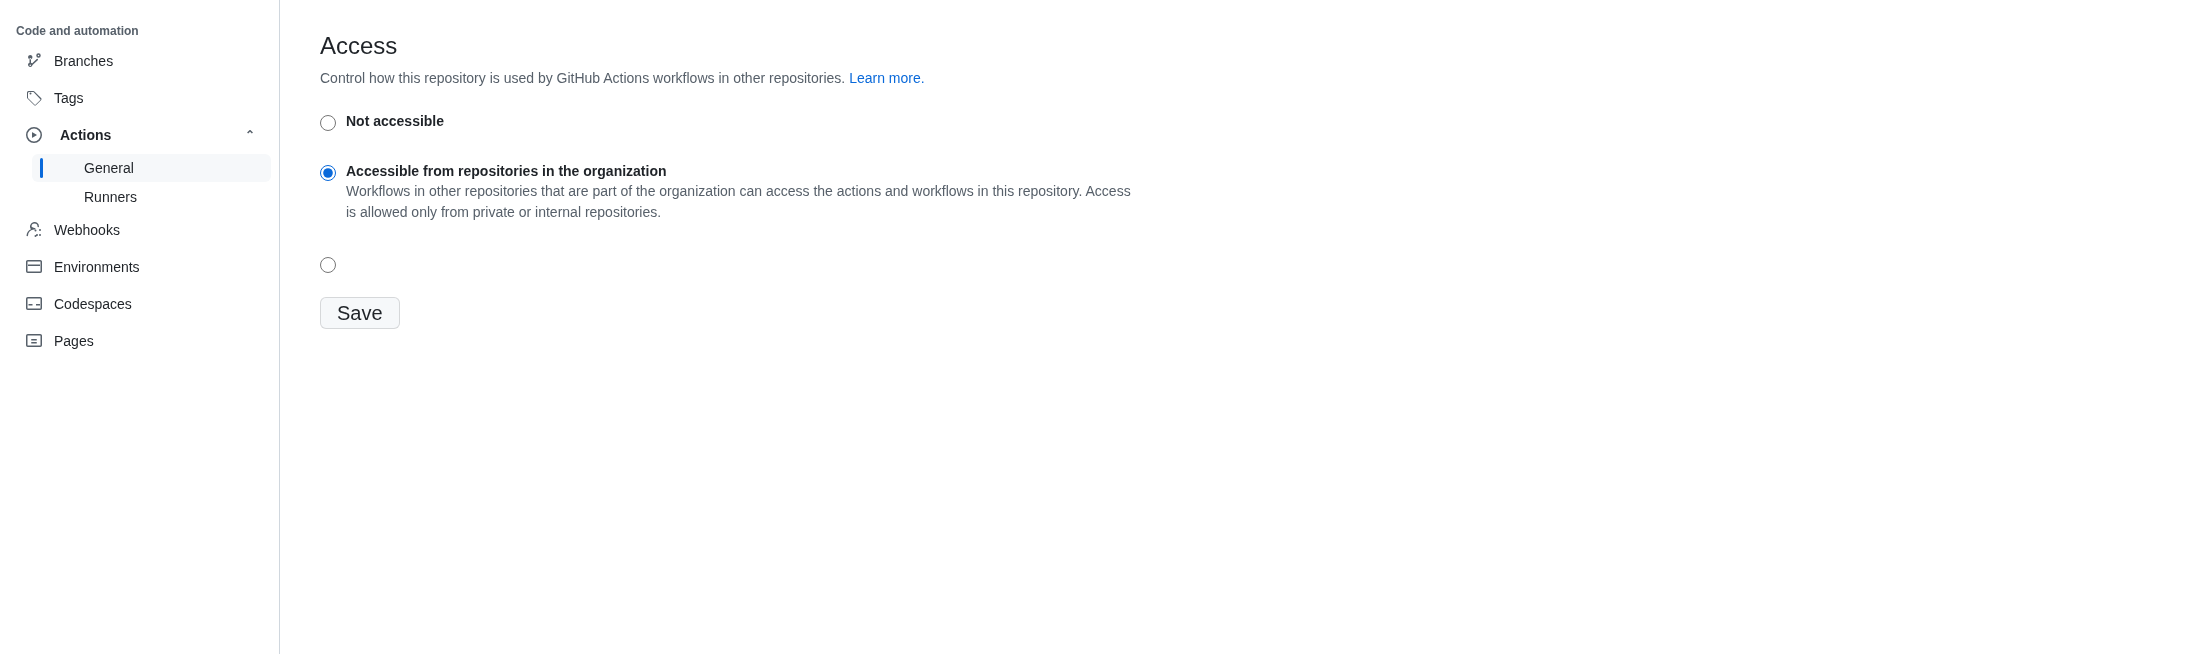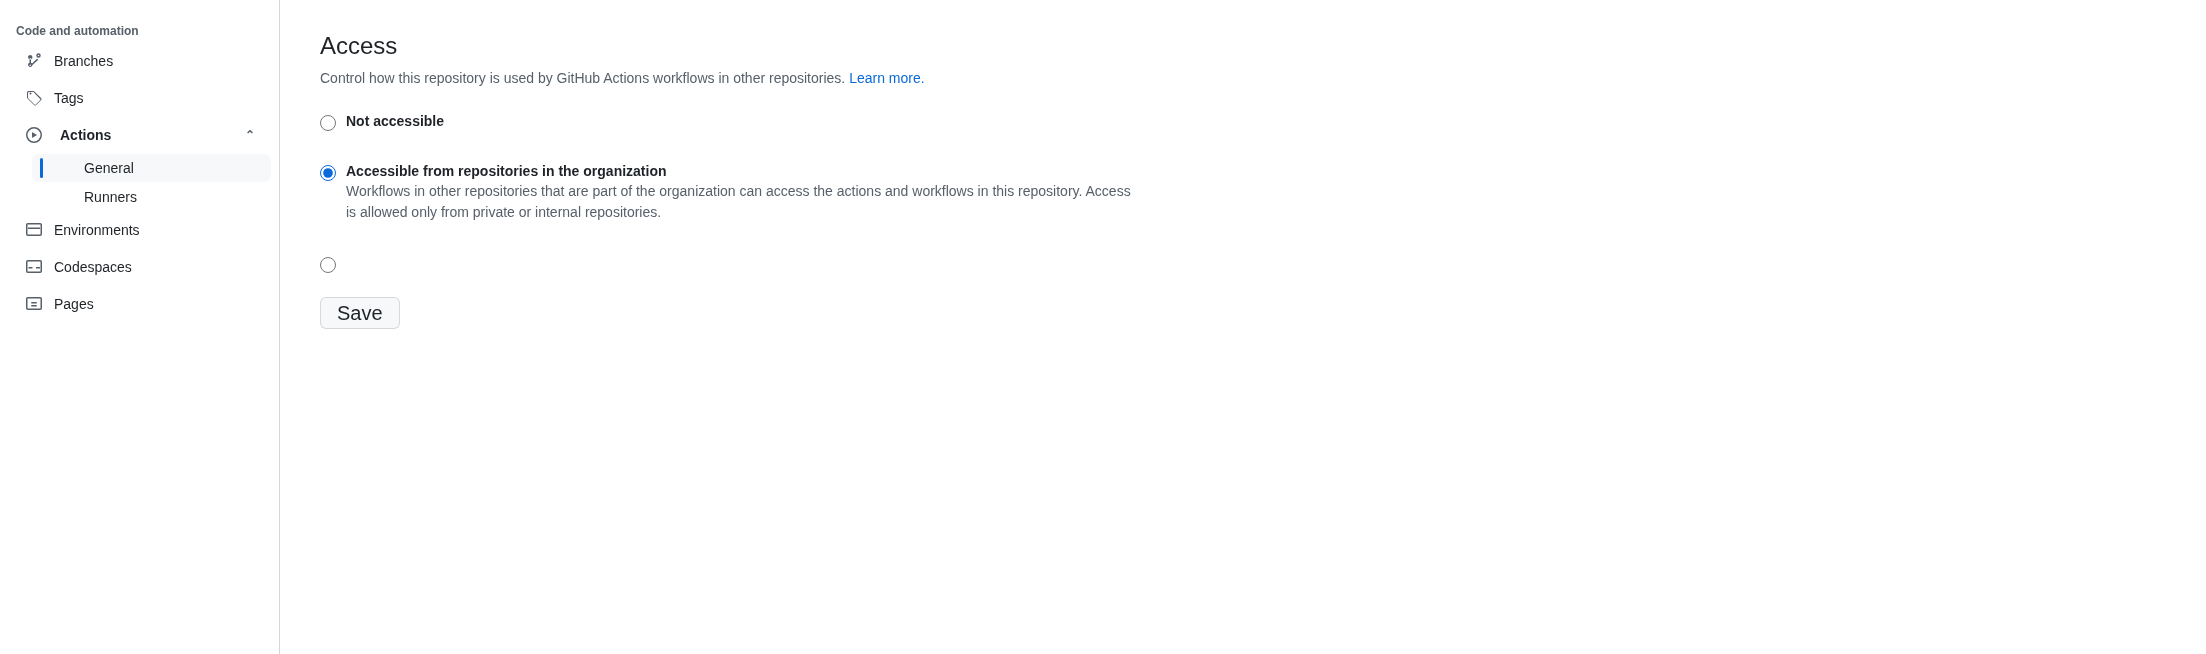--- a/index.html
+++ b/index.html
@@ -190,20 +190,28 @@
 
   <div class="sidebar-sub">
     <div class="sidebar-sub-item active">
       <span>General</span>
     </div>
     <div class="sidebar-sub-item">
       <span>Runners</span>
     </div>
   </div>
 
+  <div class="sidebar-item">
+    <span class="sidebar-icon">
+      <svg width="16" height="16" viewBox="0 0 16 16">
+        <path d="M5.5 4.5a3 3 0 1 1 6 0 .75.75 0 0 0 1.5 0 4.5 4.5 0 1 0-8.028 2.807A7.454 7.454 0 0 0 .5 13.5a.75.75 0 0 0 1.5 0 6 6 0 0 1 6-6h.75a.75.75 0 0 0 0-1.5H8.5a4.491 4.491 0 0 1-3-1.5zM14 9a1 1 0 1 0 0-2 1 1 0 0 0 0 2zm-4.5.5a1 1 0 1 0 0-2 1 1 0 0 0 0 2zm1.5 4.5a1 1 0 1 0 0-2 1 1 0 0 0 0 2zM9.5 15a1 1 0 1 0 0-2 1 1 0 0 0 0 2zm4.5-1a1 1 0 1 0 0-2 1 1 0 0 0 0 2z"></path>
+      </svg>
+    </span>
+    <span>Webhooks</span>
+  </div>
 
   <div class="sidebar-item">
     <span class="sidebar-icon">
       <svg width="16" height="16" viewBox="0 0 16 16">
         <path d="M0 2.75C0 1.784.784 1 1.75 1h12.5c.966 0 1.75.784 1.75 1.75v9.5A1.75 1.75 0 0 1 14.25 14H1.75A1.75 1.75 0 0 1 0 12.25V2.75zm1.75-.25a.25.25 0 0 0-.25.25v9.5c0 .138.112.25.25.25h12.5a.25.25 0 0 0 .25-.25v-9.5a.25.25 0 0 0-.25-.25H1.75zM2 5.5h12v1.5H2V5.5z"></path>
       </svg>
     </span>
     <span>Environments</span>
   </div>
 

